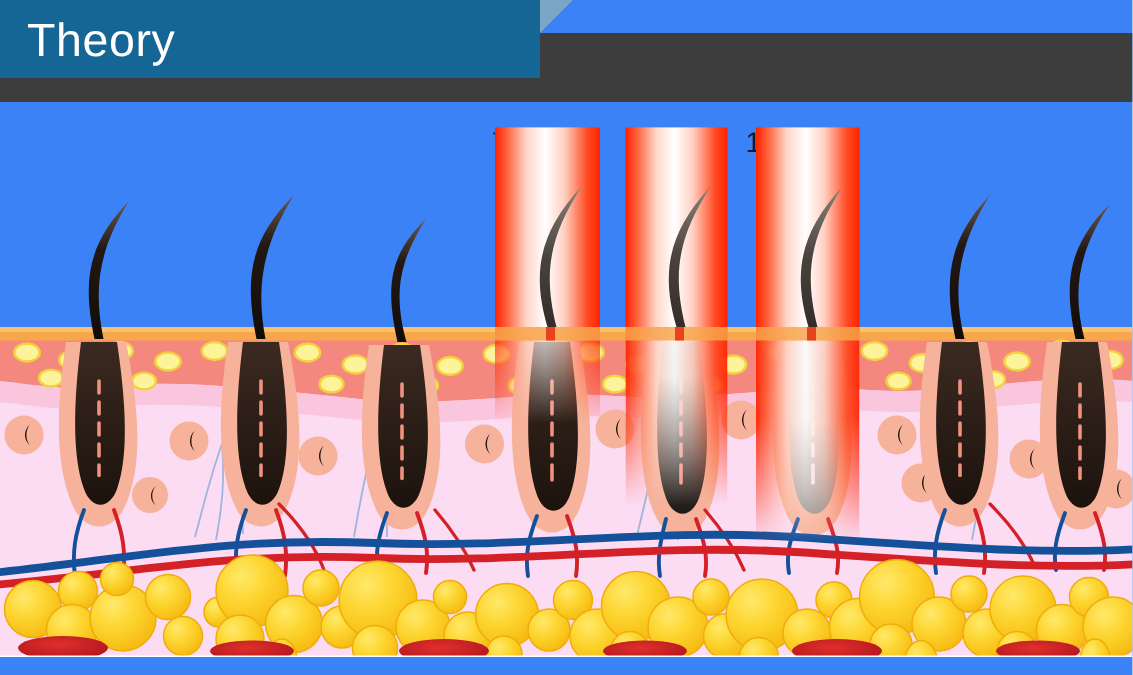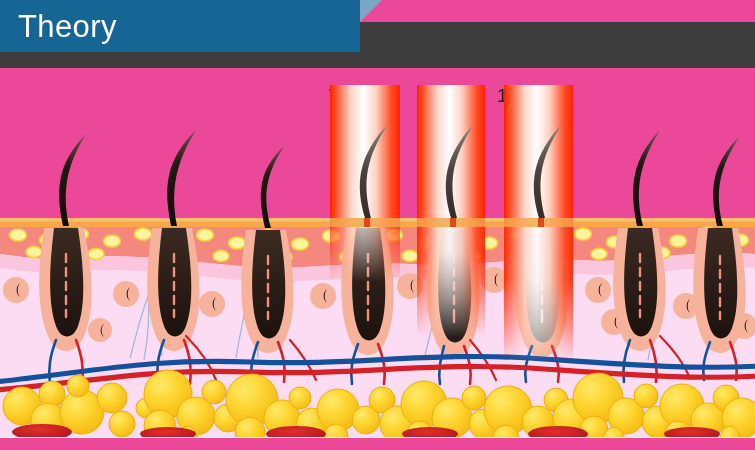--- a/index.html
+++ b/index.html
@@ -1,19 +1,19 @@
 <!DOCTYPE html>
 <html><head>
 <meta charset="utf-8">
 <style>
   html,body{margin:0;padding:0;background:#ffffff;}
   body{width:755px;height:450px;overflow:hidden;
        font-family:"Liberation Sans",sans-serif;}
 
-  #stage{position:relative;width:755px;height:450px;background:#ec4899;}
+  #stage{position:relative;width:755px;height:450px;background:#3b82f6;}
 
   
   #header{position:absolute;left:0;top:0;width:755px;height:70px;}
   #header-darkbar{position:absolute;left:0;top:22px;width:755px;height:46px;
                   background:#3d3d3d;}
   #header-bluebar{position:absolute;left:0;top:0;width:360px;height:52px;
                   background:#156695;}
   #header-fold{position:absolute;left:360px;top:0;width:22px;height:22px;
                background:#7ba6c4;
                clip-path:polygon(0 0,100% 0,0 100%);}

